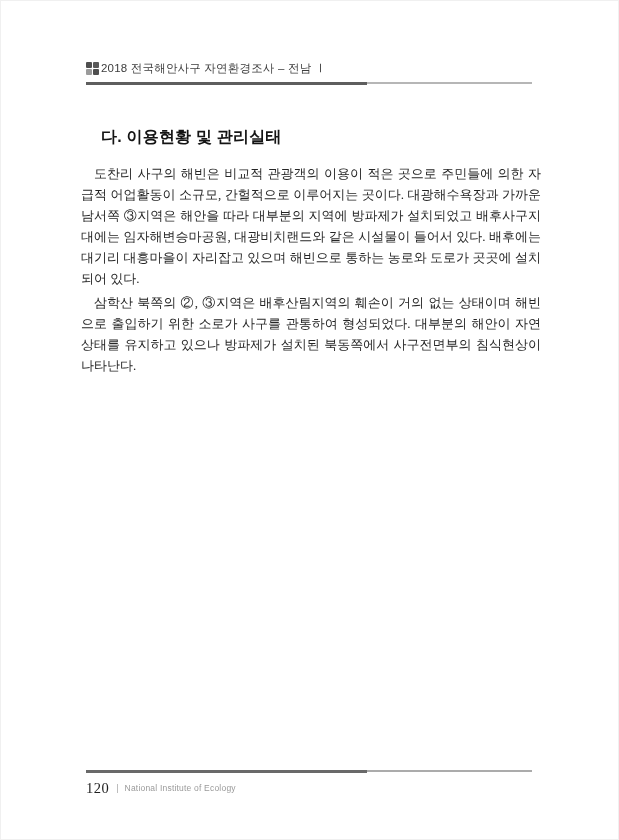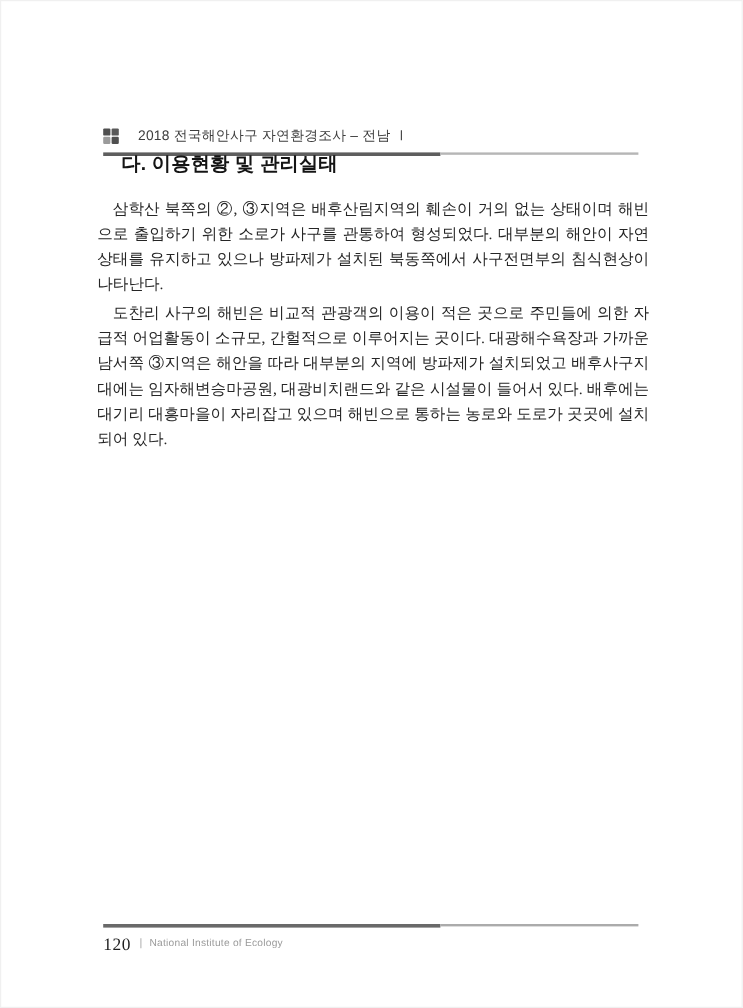--- a/index.html
+++ b/index.html
@@ -12,21 +12,21 @@
   .page {
     position: relative;
     width: 619px;
     height: 840px;
     background: #ffffff;
     border: 1px solid #f0f0f0;
   }
 
   
   .header { position: absolute; left: 85px; top: 60px; width: 446px; }
-  .header-row { display: flex; align-items: center; gap: 16px; margin-top: 45px; }
+  .header-row { display: flex; align-items: center; gap: 2px; }
   .dots-icon {
     display: inline-grid;
     grid-template-columns: 6px 6px;
     grid-template-rows: 6px 6px;
     gap: 1px;
     flex: 0 0 auto;
   }
   .dots-icon i { display: block; width: 6px; height: 6px; border-radius: 1px; }
   .dots-icon i.d1 { background: #4f4f4f; }
   .dots-icon i.d2 { background: #595959; }
@@ -61,21 +61,21 @@
     text-align: justify;
     text-indent: 1em;
     margin-bottom: 3px;
     word-break: break-all;
   }
 
   
   .footer { position: absolute; left: 85px; top: 763px; width: 446px; }
   .footer .rule .dark  { height: 2.5px; background: #696969; }
   .footer .rule .light { height: 1.5px; background: #ababab; }
-  .footer-row { display: flex; align-items: flex-start; margin-top: 7px; }
+  .footer-row { display: flex; align-items: center; margin-top: 7px; }
   .page-number {
     font-family: "Liberation Serif", serif;
     font-size: 14.5px;
     color: #1f1f1f;
     letter-spacing: 0.5px;
   }
   .footer-sep {
     font-family: "Liberation Sans", sans-serif;
     font-size: 9px;
     color: #a8a8a8;
@@ -104,22 +104,22 @@
       <span class="header-title">2018 전국해안사구 자연환경조사 – 전남 Ⅰ</span>
     </div>
     <div class="rule">
       <span class="dark"></span>
       <span class="light"></span>
     </div>
   </header>
 
   <main class="content">
     <h1 class="section-title">다. 이용현황 및 관리실태</h1>
+    <p>도찬리 사구의 해빈은 비교적 관광객의 이용이 적은 곳으로 주민들에 의한 자급적 어업활동이 소규모, 간헐적으로 이루어지는 곳이다. 대광해수욕장과 가까운 남서쪽 ③지역은 해안을 따라 대부분의 지역에 방파제가 설치되었고 배후사구지대에는 임자해변승마공원, 대광비치랜드와 같은 시설물이 들어서 있다. 배후에는 대기리 대흥마을이 자리잡고 있으며 해빈으로 통하는 농로와 도로가 곳곳에 설치되어 있다.</p>
     <p>삼학산 북쪽의 ②, ③지역은 배후산림지역의 훼손이 거의 없는 상태이며 해빈으로 출입하기 위한 소로가 사구를 관통하여 형성되었다. 대부분의 해안이 자연상태를 유지하고 있으나 방파제가 설치된 북동쪽에서 사구전면부의 침식현상이 나타난다.</p>
-    <p>도찬리 사구의 해빈은 비교적 관광객의 이용이 적은 곳으로 주민들에 의한 자급적 어업활동이 소규모, 간헐적으로 이루어지는 곳이다. 대광해수욕장과 가까운 남서쪽 ③지역은 해안을 따라 대부분의 지역에 방파제가 설치되었고 배후사구지대에는 임자해변승마공원, 대광비치랜드와 같은 시설물이 들어서 있다. 배후에는 대기리 대흥마을이 자리잡고 있으며 해빈으로 통하는 농로와 도로가 곳곳에 설치되어 있다.</p>
   </main>
 
   <footer class="footer">
     <div class="rule">
       <span class="dark"></span>
       <span class="light"></span>
     </div>
     <div class="footer-row">
       <span class="page-number">120</span>
       <span class="footer-sep">|</span>

